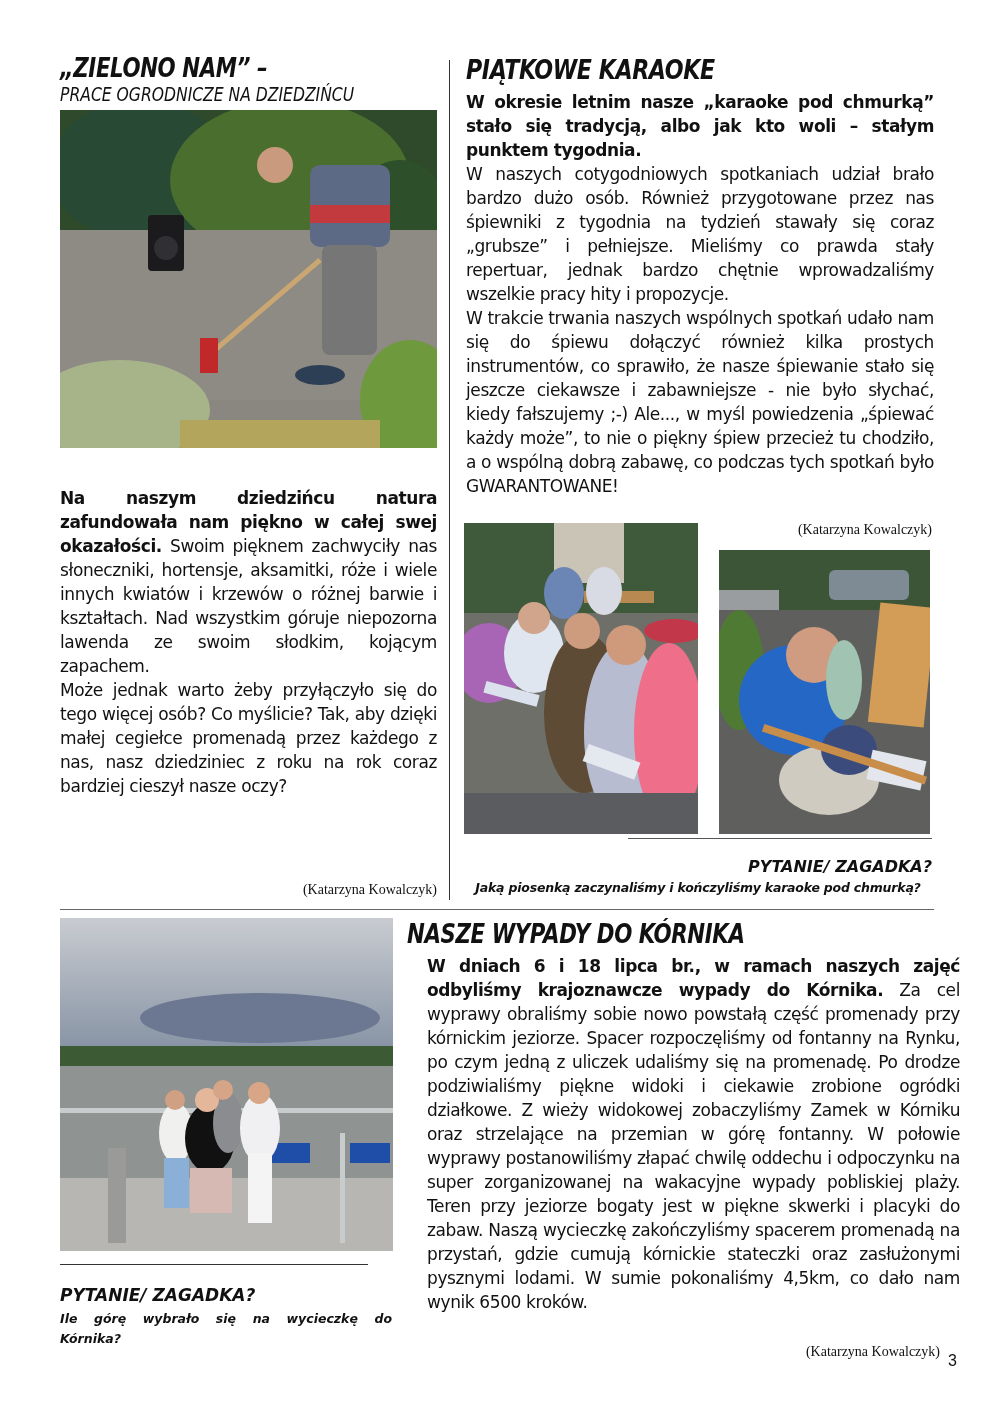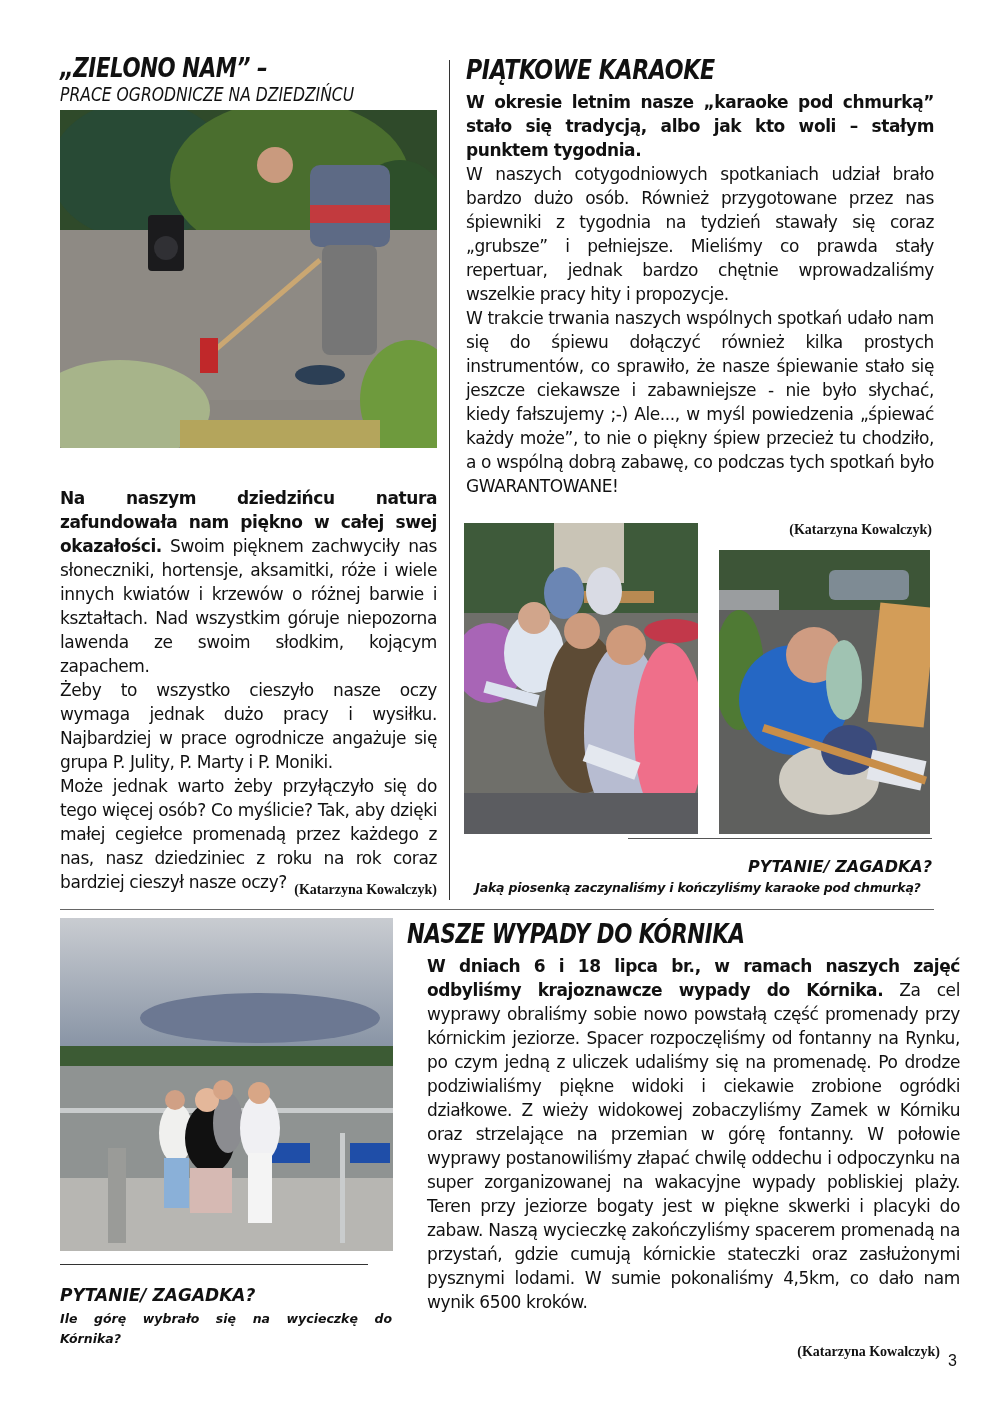--- a/index.html
+++ b/index.html
@@ -3,21 +3,21 @@
 <meta charset="utf-8">
 <style>
   html, body { margin:0; padding:0; background:#ffffff; }
   body { width:992px; height:1403px; position:relative; overflow:hidden; color:#111; }
   .abs { position:absolute; }
   .lib { font-family: "Liberation Sans", sans-serif; }
   .hand { font-family: "DejaVu Sans", sans-serif; font-weight:bold; font-style:italic; text-transform:uppercase; letter-spacing:-0.5px; transform: scaleX(0.82); transform-origin:left top; }
   .hand-light { font-family: "DejaVu Sans", sans-serif; font-style:italic; text-transform:uppercase; transform: scaleX(0.82); transform-origin:left top; font-weight:normal; }
   .body-text { font-family: "DejaVu Sans", sans-serif; font-size:17px; line-height:24px; text-align:justify; letter-spacing:-0.4px; }
   .body-text b { font-weight:bold; }
-  .author { font-family:"Liberation Serif", serif; font-size:14px; text-align:right;font-weight:bold; }
+  .author { font-family:"Liberation Serif", serif; font-size:14px; text-align:right; }
   .comic { font-family: "DejaVu Sans", sans-serif; font-weight:bold;font-style:italic; }
   .vline { position:absolute; background:#333; width:1px; }
   .hline { position:absolute; background:#555; height:1px; }
   .photo { position:absolute; overflow:hidden; }
   .photo svg { width:100%; height:100%; display:block; }
   p { margin:0; }
 </style>
 </head>
 <body>
 
@@ -42,21 +42,20 @@
     <rect x="140" y="228" width="18" height="35" fill="#c0282a"></rect>
     <ellipse cx="260" cy="265" rx="25" ry="10" fill="#2c3f55"></ellipse>
     <ellipse cx="60" cy="300" rx="90" ry="50" fill="#a7b48a"></ellipse>
     <ellipse cx="350" cy="290" rx="50" ry="60" fill="#6e9a3d"></ellipse>
     <rect x="120" y="310" width="200" height="28" fill="#b4a55c"></rect>
   </svg>
 </div>
 
 <div class="abs body-text" style="left:60px; top:486px; width:377px;">
   <p><b>Na naszym dziedzińcu natura zafundowała nam piękno w całej swej okazałości.</b><span> Swoim pięknem zachwyciły nas słoneczniki, hortensje, aksamitki, róże i wiele innych kwiatów i krzewów o różnej barwie i kształtach. Nad wszystkim góruje niepozorna lawenda ze swoim słodkim, kojącym zapachem.</span></p>
-  <p>Żeby to wszystko cieszyło nasze oczy wymaga jednak dużo pracy i wysiłku. Najbardziej w prace ogrodnicze angażuje się grupa P. Julity, P. Marty i P. Moniki.</p>
   <p>Może jednak warto żeby przyłączyło się do tego więcej osób? Co myślicie? Tak, aby dzięki małej cegiełce promenadą przez każdego z nas, nasz dziedziniec z roku na rok coraz bardziej cieszył nasze oczy?</p>
 </div>
 <div class="abs author" style="left:200px; top:882px; width:237px;">(Katarzyna Kowalczyk)</div>
 
 <div class="vline" style="left:449px; top:60px; height:840px;"></div>
 
 <div class="abs hand" style="left:466px; top:56px; font-size:27px; line-height:28px;">Piątkowe karaoke</div>
 
 <div class="abs body-text" style="left:466px; top:90px; width:468px;">
   <p style="font-weight:bold;">W okresie letnim nasze „karaoke pod chmurką” stało się tradycją, albo jak kto woli – stałym punktem tygodnia.</p>

